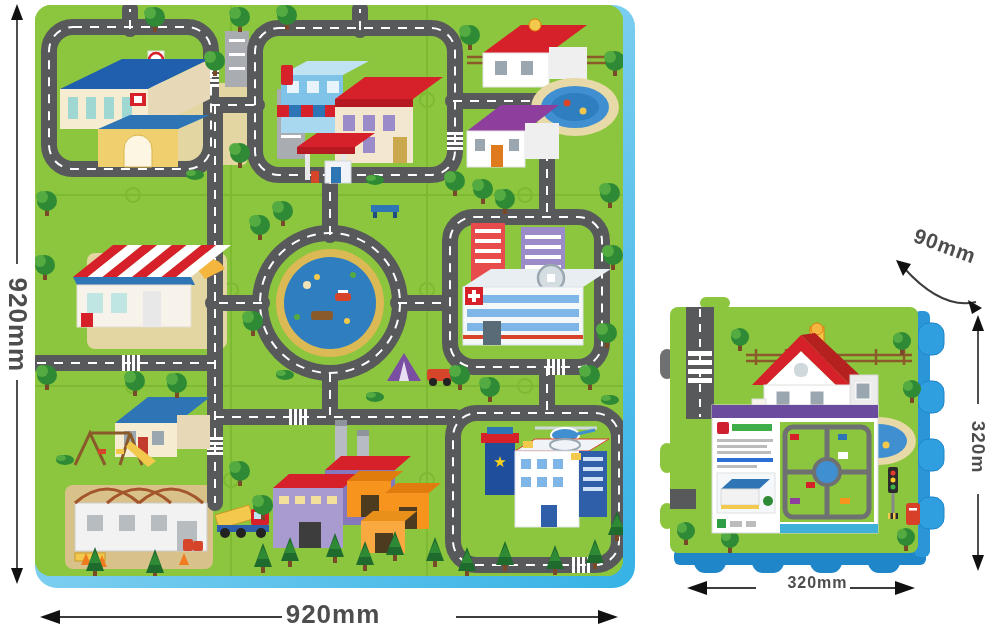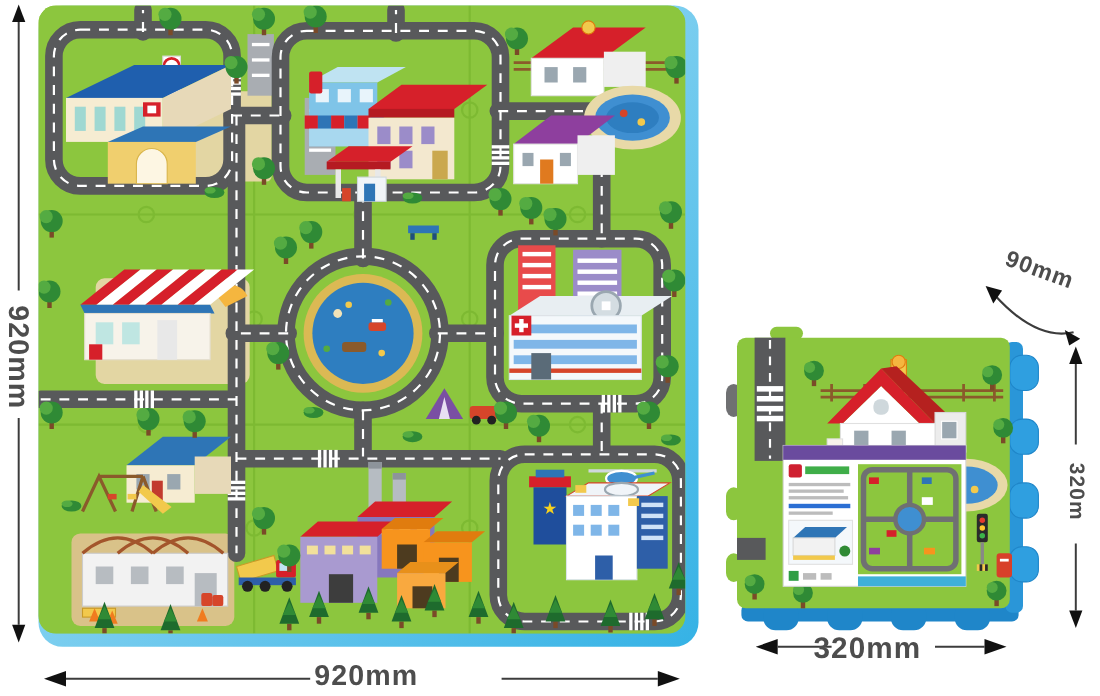--- a/index.html
+++ b/index.html
@@ -7,21 +7,21 @@
           font-family:"Liberation Sans",sans-serif;}
   .mat-wrap{position:absolute;left:35px;top:5px;width:600px;height:583px;border-radius:22px;
             background:linear-gradient(135deg,#bfe9f9,#35b2e5);}
   .mat-art{position:absolute;left:0;top:0;width:588px;height:571px;border-radius:16px;
            overflow:hidden;background:#8cc63e;}
   .tile-wrap{position:absolute;left:660px;top:293px;width:300px;height:287px;}
   .dim-label{position:absolute;color:#4d4d4d;font-weight:700;text-align:center;letter-spacing:1px;}
   .lbl-mat-h{left:-27px;top:306px;width:88px;font-size:26px;transform:rotate(90deg);}
   .lbl-mat-w{left:283px;top:599px;width:100px;font-size:26px;}
   .lbl-tile-s{left:934px;top:436px;width:88px;font-size:19px;transform:rotate(90deg);}
-  .lbl-tile-w{left:731px;top:574px;width:115px;font-size:27px;}
+  .lbl-tile-w{left:760px;top:574px;width:115px;font-size:16px;}
   .lbl-thick{left:899px;top:234px;width:92px;font-size:21px;transform:rotate(20deg);}
   .dim-svg{position:absolute;}
   svg{display:block;}
 </style>
 </head>
 <body>
 
 <div class="canvas">
 
   <div class="mat-wrap">

